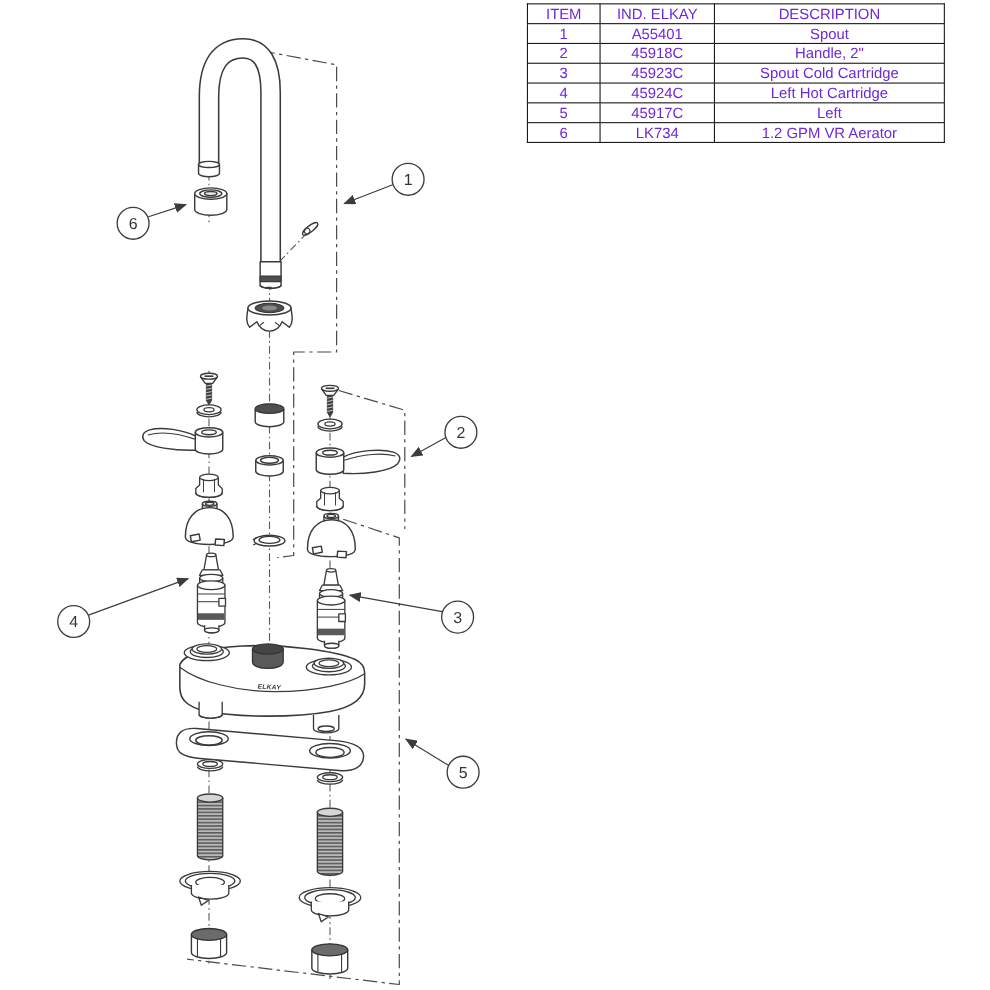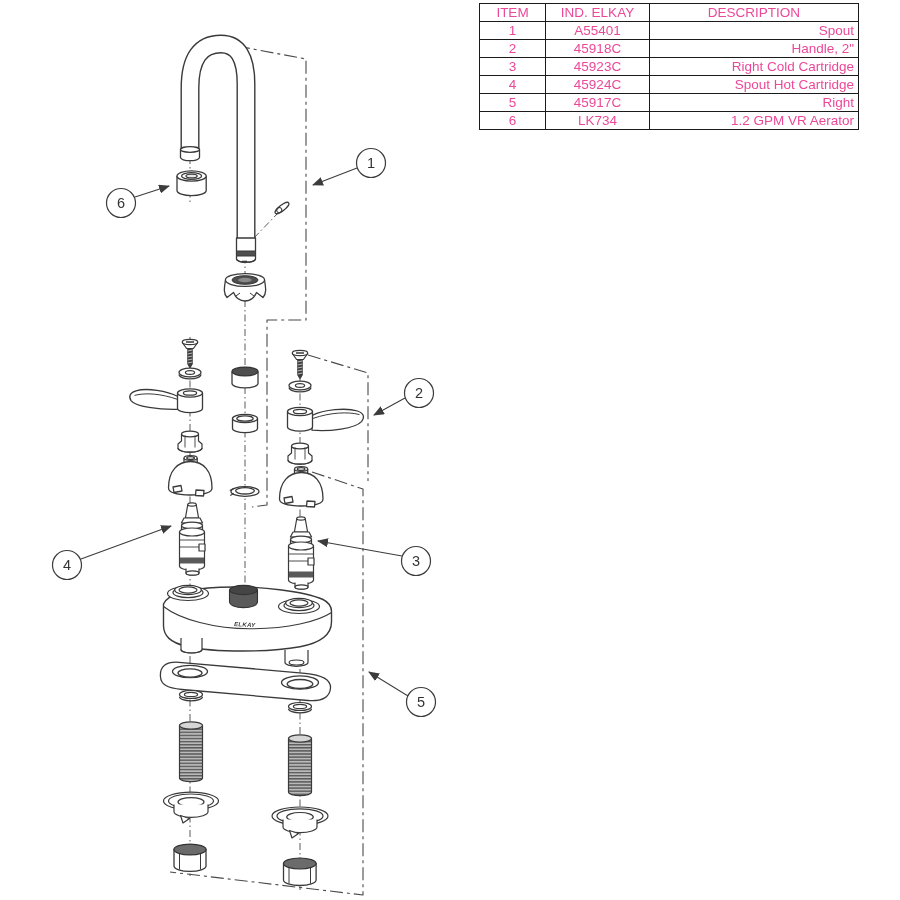--- a/index.html
+++ b/index.html
@@ -3,29 +3,29 @@
 <meta charset="utf-8">
 <style>
   html,body{margin:0;padding:0;background:#fff;}
   .screen{
     position:relative;width:900px;height:900px;background:#ffffff;
     font-family:"Liberation Sans", sans-serif;overflow:hidden;
   }
   table.parts{
     position:absolute;left:479px;top:3px;width:368px;
     border-collapse:collapse;table-layout:fixed;background:#fff;
-    font-size:13.5px;color:#ec4899;padding-left:44px;
+    font-size:13.5px;color:#6d28d9;padding-left:44px;
   }
   table.parts th, table.parts td{
     border:1.6px solid #1a1a1a;height:17px;padding:0 4px;
     font-weight:normal;white-space:nowrap;overflow:hidden;
   }
   table.parts th{text-align:center;}
   td.c{text-align:center;}
-  td.l{text-align:right;padding-left:6px;}
+  td.l{text-align:center;padding-left:6px;}
   svg.diagram{position:absolute;left:0;top:0;}
   text.callout{font-family:"Liberation Sans", sans-serif;font-size:14.5px;fill:#333;}
   text.logo{font-family:"Liberation Sans", sans-serif;font-size:6px;font-weight:bold;font-style:italic;fill:#3a3a3a;letter-spacing:.3px;}
 </style>
 </head>
 <body>
 
 <div class="screen">
 
   <table class="parts">
@@ -43,31 +43,31 @@
         <td class="l">Spout</td>
       </tr>
       <tr>
         <td class="c">2</td>
         <td class="c">45918C</td>
         <td class="l">Handle, 2"</td>
       </tr>
       <tr>
         <td class="c">3</td>
         <td class="c">45923C</td>
-        <td class="l">Right Cold Cartridge</td>
+        <td class="l">Spout Cold Cartridge</td>
       </tr>
       <tr>
         <td class="c">4</td>
         <td class="c">45924C</td>
-        <td class="l">Spout Hot Cartridge</td>
+        <td class="l">Left Hot Cartridge</td>
       </tr>
       <tr>
         <td class="c">5</td>
         <td class="c">45917C</td>
-        <td class="l">Right</td>
+        <td class="l">Left</td>
       </tr>
       <tr>
         <td class="c">6</td>
         <td class="c">LK734</td>
         <td class="l">1.2 GPM VR Aerator</td>
       </tr>
     </tbody>
   </table>
 
   <svg class="diagram" width="900" height="900" viewBox="0 0 900 900" stroke-linejoin="round" stroke-linecap="butt">

